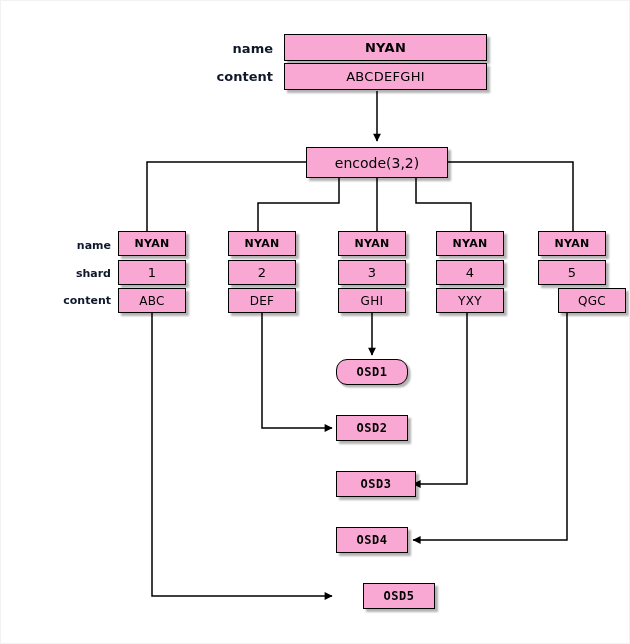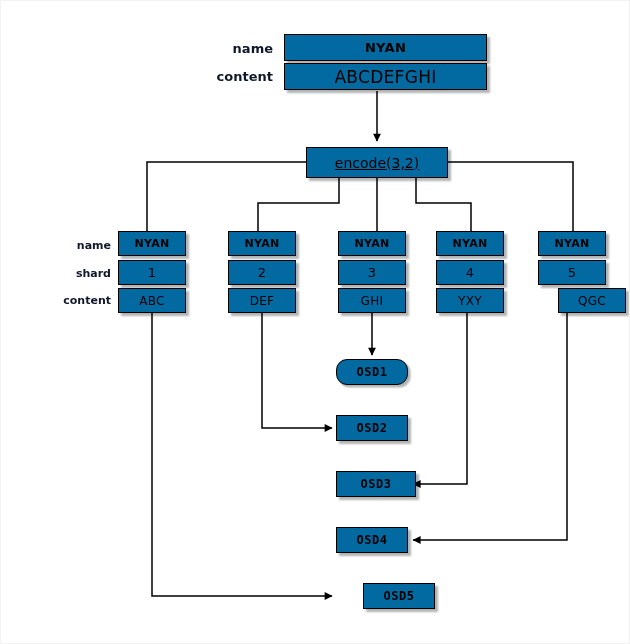--- a/index.html
+++ b/index.html
@@ -20,44 +20,43 @@
   #svg-layer {
     position: absolute;
     left: 0;
     top: 0;
     width: 630px;
     height: 644px;
   }
   .node {
     position: absolute;
     box-sizing: border-box;
-    background: #0369a1;
+    background: #f9a8d4;
     border: 1.6px solid #000000;
     display: flex;
     align-items: center;
     justify-content: center;
     color: #000000;
     box-shadow: 2.5px 2.5px 2px rgba(0,0,0,0.30);
     z-index: 2;
     white-space: nowrap;
   }
   .node-top {
     font-size: 13px;
     font-weight: bold;
     letter-spacing: 0.3px;
   }
   .node-content {
-    font-size: 17px;
+    font-size: 13px;
     font-weight: normal;
     letter-spacing: 0.3px;
   }
   .node-encode {
     font-size: 14px;
     font-weight: normal;
-    text-decoration: underline;
   }
   .shard-name {
     font-size: 11px;
     font-weight: bold;
     letter-spacing: 0.3px;
   }
   .shard-num {
     font-size: 13px;
     font-weight: normal;
   }

